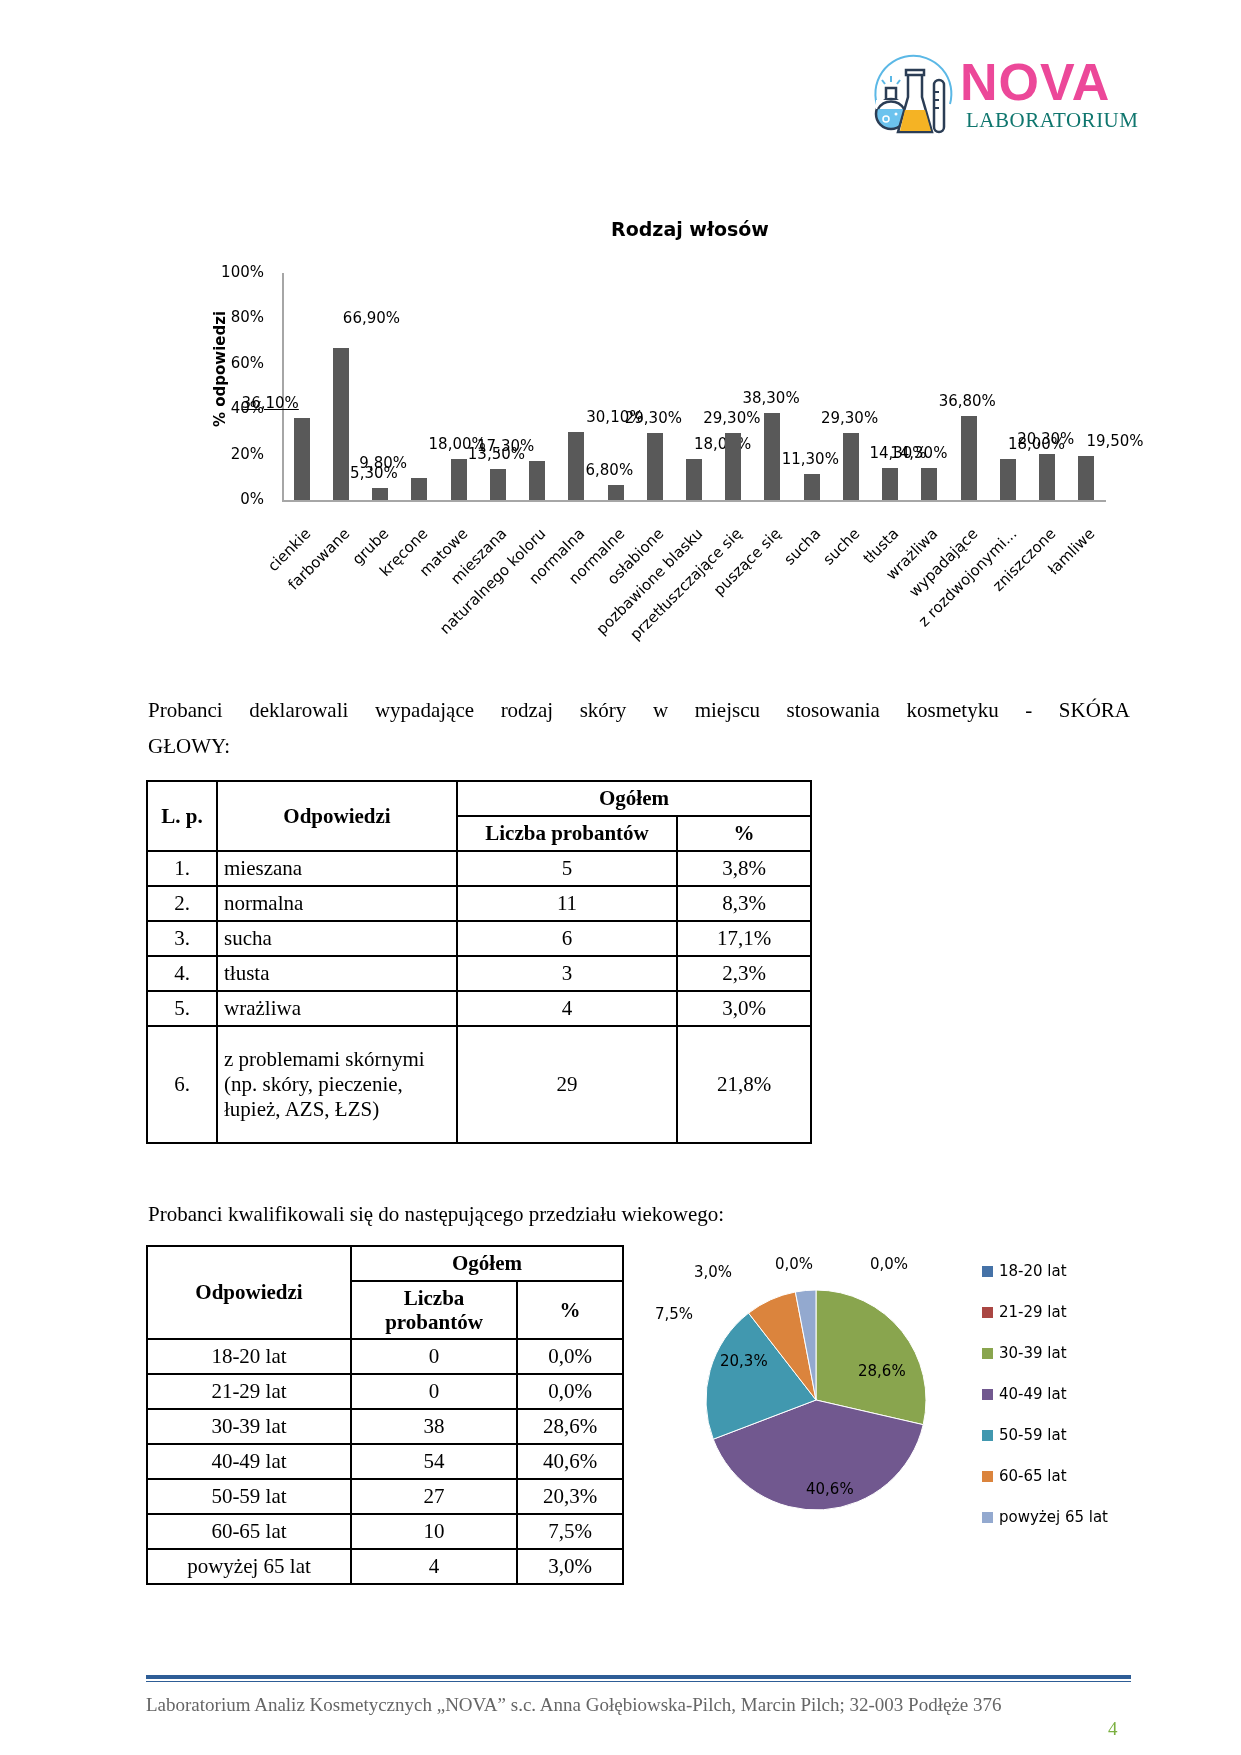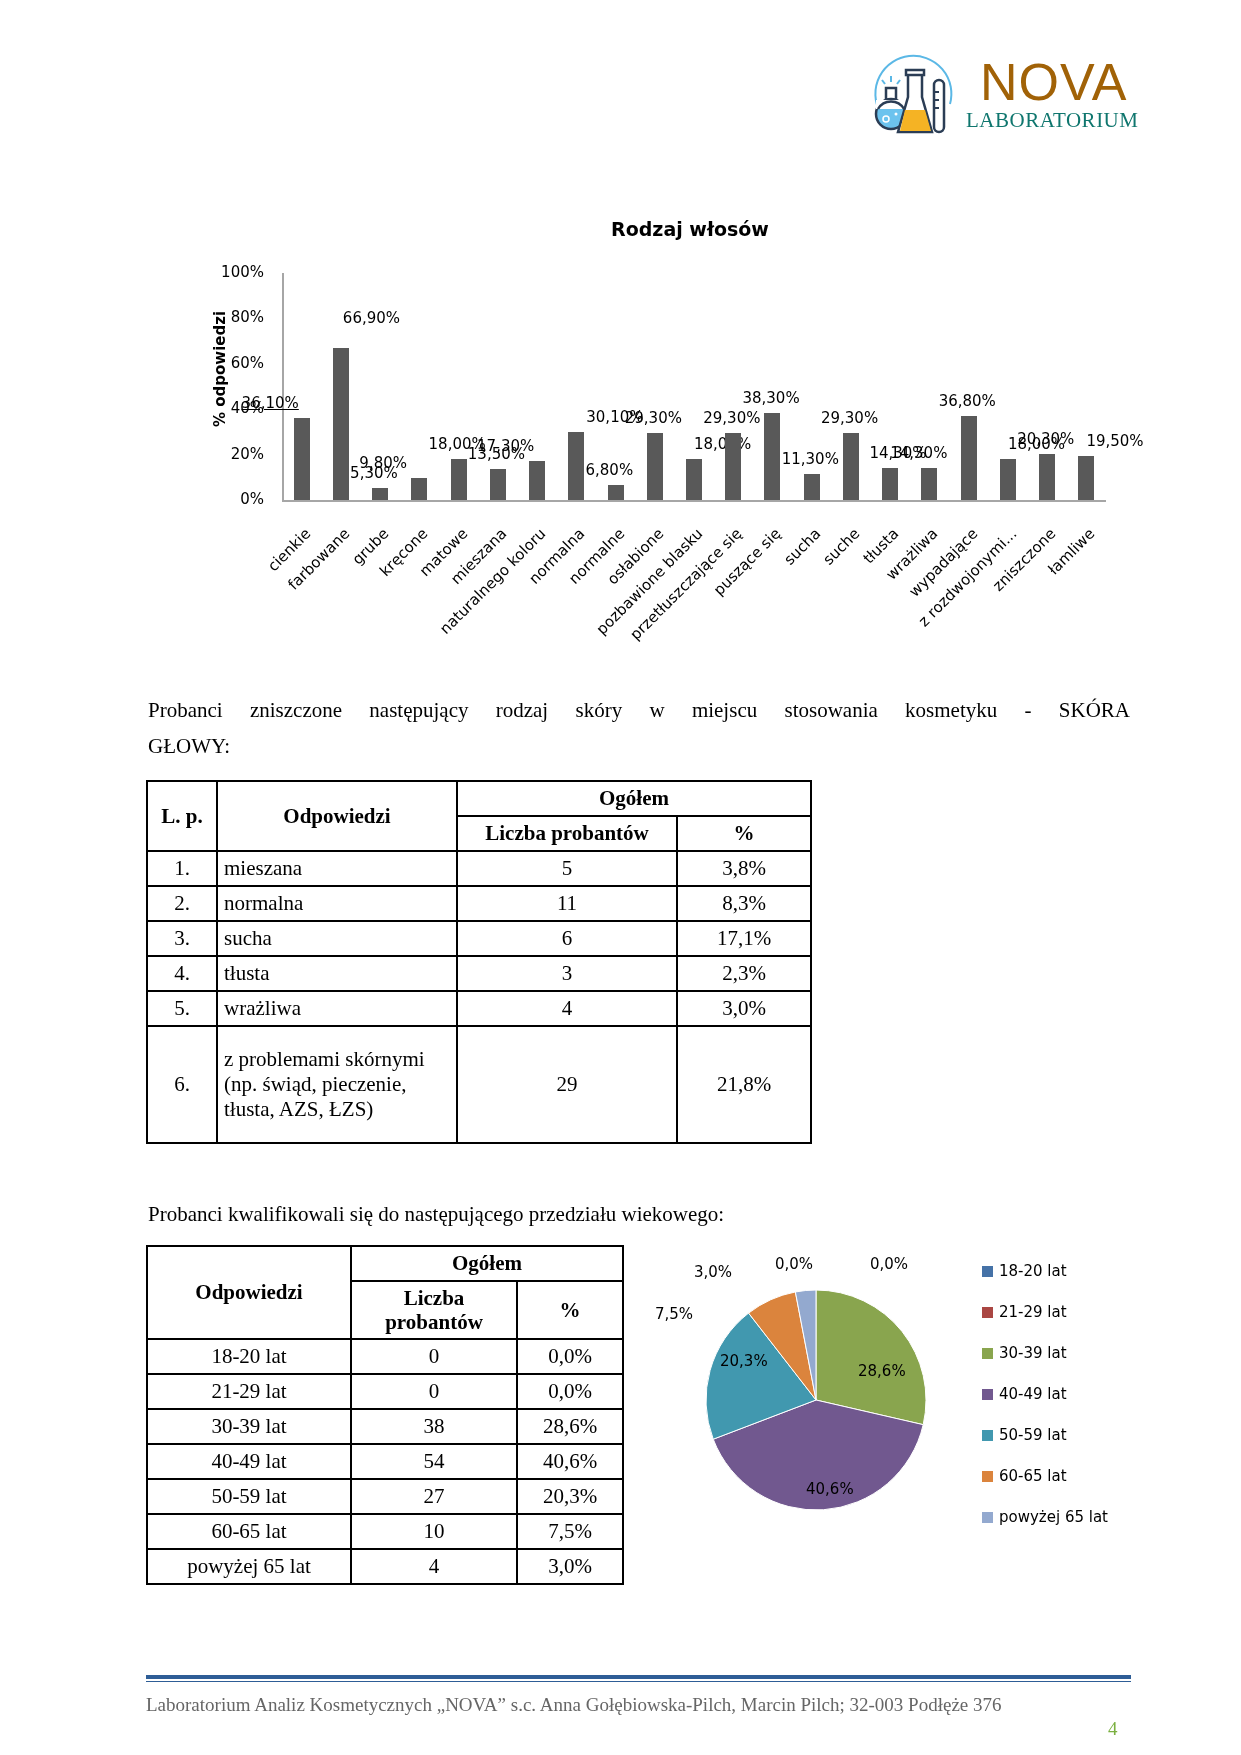--- a/index.html
+++ b/index.html
@@ -1,21 +1,21 @@
 <!DOCTYPE html>
 <html><head>
 <meta charset="utf-8">
 <style>
   html, body { margin:0; padding:0; background:#fff; }
   body { width:1241px; height:1755px; position:relative; overflow:hidden; font-family:"Liberation Serif", serif; color:#000; }
   .abs { position:absolute; }
 
   
   .logo { left:870px; top:52px; width:250px; height:90px; }
-  .logo-text-main { position:absolute; left:110px; top:4px; font-family:"Liberation Sans", sans-serif; font-weight:normal; font-size:52px; letter-spacing:1px; color:#a16207; line-height:1; }
+  .logo-text-main { position:absolute; left:90px; top:4px; font-family:"Liberation Sans", sans-serif; font-weight:bold; font-size:52px; letter-spacing:1px; color:#ec4899; line-height:1; }
   .logo-text-sub { position:absolute; left:96px; top:58px; font-family:Liberation Serif, serif; font-size:21px; color:#0f766e; letter-spacing:0.5px; line-height:1; }
 
   
   .chart-title { left:0; width:1380px; top:218px; text-align:center; font-family:"DejaVu Sans", sans-serif; font-weight:bold; font-size:19px; color:#000; }
   .ylabel { left:150px; top:360px; width:140px; text-align:center; transform:rotate(-90deg); transform-origin:center; font-family:"DejaVu Sans", sans-serif; font-weight:bold; font-size:15px; }
   .ytick { font-family:"DejaVu Sans", sans-serif; font-size:15px; width:60px; text-align:right; left:204px; }
   .bar { background:#595959; width:16px; }
   .bar-label { font-family:"DejaVu Sans", sans-serif; font-size:15px; white-space:nowrap; }
   .xlabel { font-family:"DejaVu Sans", sans-serif; font-size:15px; white-space:nowrap; transform-origin:right center; transform:rotate(-45deg); text-align:right; }
 
@@ -151,21 +151,21 @@
     <div class="abs bar-label" style="left: 1007.9px; top: 435.14px;">18,00%</div>
     <div class="abs xlabel" style="width: 220px; left: 793.905px; top: 522px;">z rozdwojonymi...</div>
     <div class="abs bar" style="left: 1039.14px; top: 453.919px; height: 46.081px;"></div>
     <div class="abs bar-label" style="left: 1017.14px; top: 429.919px;">20,30%</div>
     <div class="abs xlabel" style="width: 220px; left: 833.143px; top: 522px;">zniszczone</div>
     <div class="abs bar" style="left: 1078.38px; top: 455.735px; height: 44.265px;"></div>
     <div class="abs bar-label" style="left: 1086.38px; top: 431.735px;">19,50%</div>
     <div class="abs xlabel" style="width: 220px; left: 872.381px; top: 522px;">łamliwe</div>
   </div>
 
-<div class="abs para" style="left:148px; top:692px; width:982px; text-align:justify; text-align-last:justify;">Probanci zniszczone następujący rodzaj skóry w miejscu stosowania kosmetyku - SKÓRA</div>
+<div class="abs para" style="left:148px; top:692px; width:982px; text-align:justify; text-align-last:justify;">Probanci deklarowali wypadające rodzaj skóry w miejscu stosowania kosmetyku - SKÓRA</div>
 <div class="abs para" style="left:148px; top:728px;">GŁOWY:</div>
 
 <table class="abs t1">
   <tbody>
       <tr>
     <th class="c-lp" rowspan="2">L. p.</th>
     <th class="c-odp" rowspan="2" style="text-align:center">Odpowiedzi</th>
     <th colspan="2">Ogółem</th>
   </tr>
   <tr>
@@ -197,21 +197,21 @@
     <td class="c-pct">2,3%</td>
   </tr>
   <tr>
     <td class="c-lp">5.</td>
     <td class="c-odp">wrażliwa</td>
     <td class="c-num">4</td>
     <td class="c-pct">3,0%</td>
   </tr>
   <tr>
     <td class="c-lp" style="height:115px">6.</td>
-    <td class="c-odp multiline">z problemami skórnymi (np. świąd, pieczenie, tłusta, AZS, ŁZS)</td>
+    <td class="c-odp multiline">z problemami skórnymi (np. skóry, pieczenie, łupież, AZS, ŁZS)</td>
     <td class="c-num">29</td>
     <td class="c-pct">21,8%</td>
   </tr>
 </tbody>
   </table>
 
 <div class="abs para" style="left:148px; top:1196px;">Probanci kwalifikowali się do następującego przedziału wiekowego:</div>
 
 <table class="abs t2">
   <tbody>

